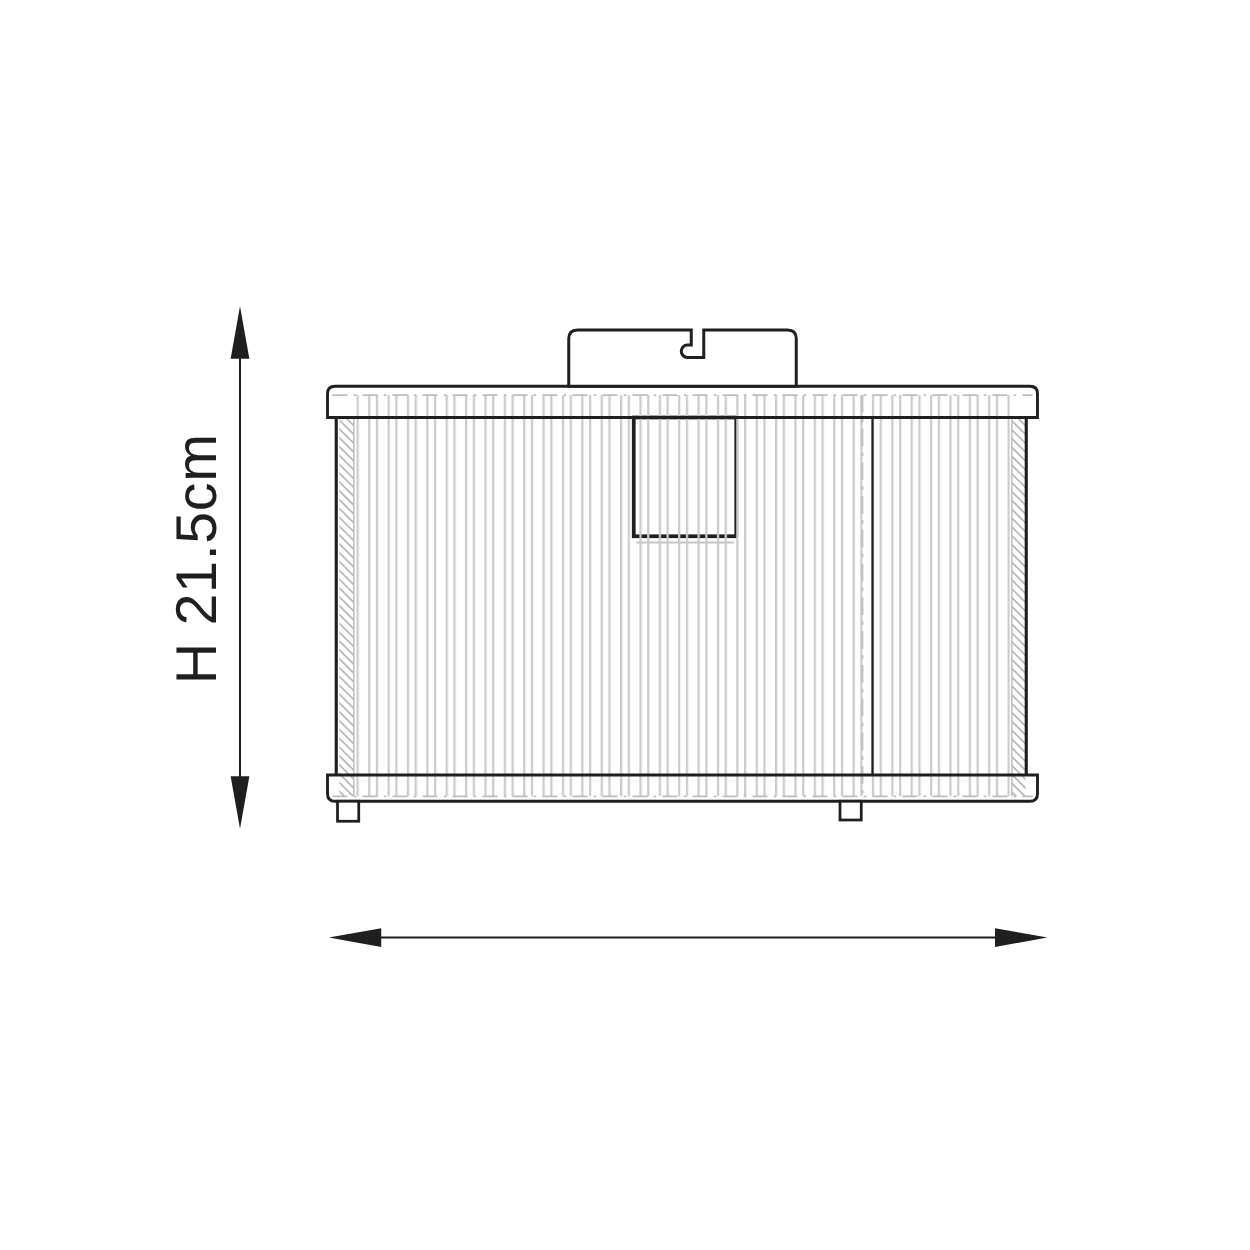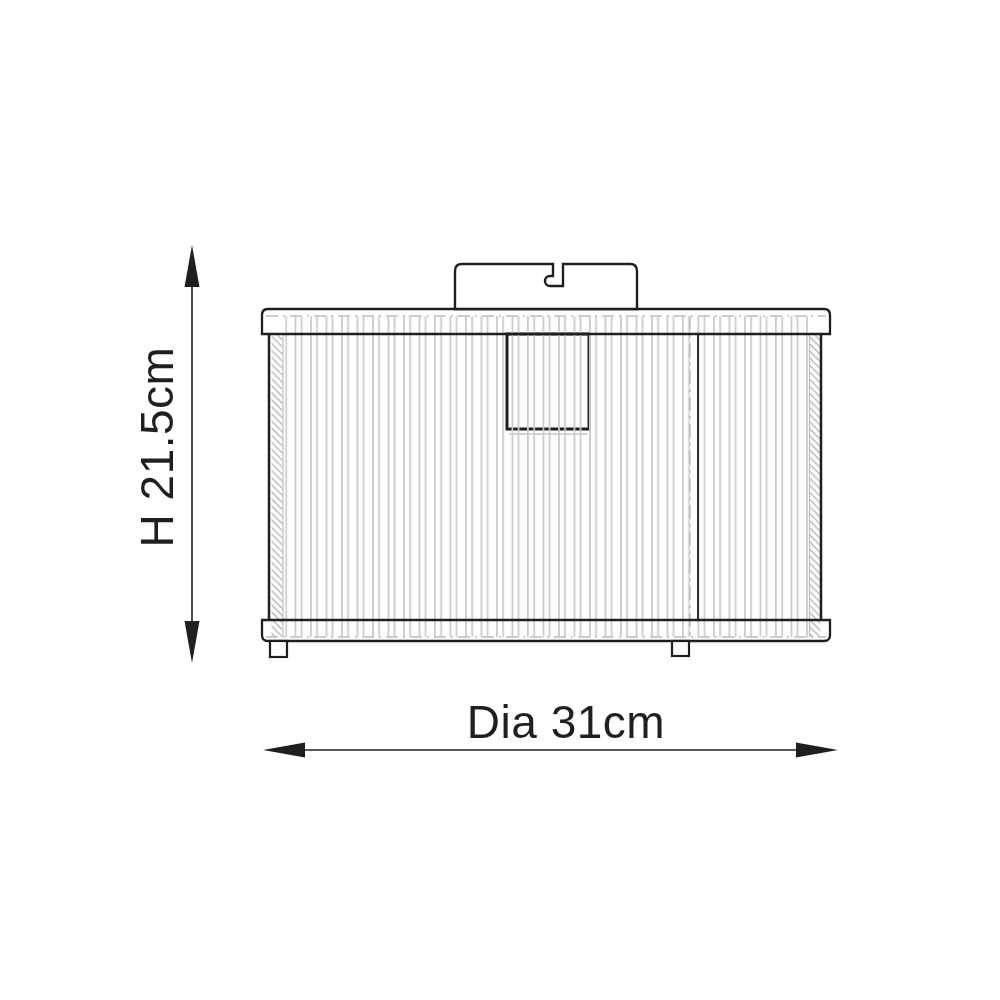--- a/index.html
+++ b/index.html
@@ -87,15 +87,14 @@
 
     <g>
       <line x1="285" y1="750" x2="816" y2="750" stroke="#1f1f1f" stroke-width="1.6"></line>
       <polygon points="263,750 305,742.5 305,757.5" fill="#1f1f1f"></polygon>
       <polygon points="838,750 796,742.5 796,757.5" fill="#1f1f1f"></polygon>
     </g>
   </svg>
 
   <div id="height-label" class="dim-label">H 21.5cm</div>
 
-  <div id="diameter-label" class="dim-label">Dia 31cm</div>
 
 </div>
 
 </body></html>

